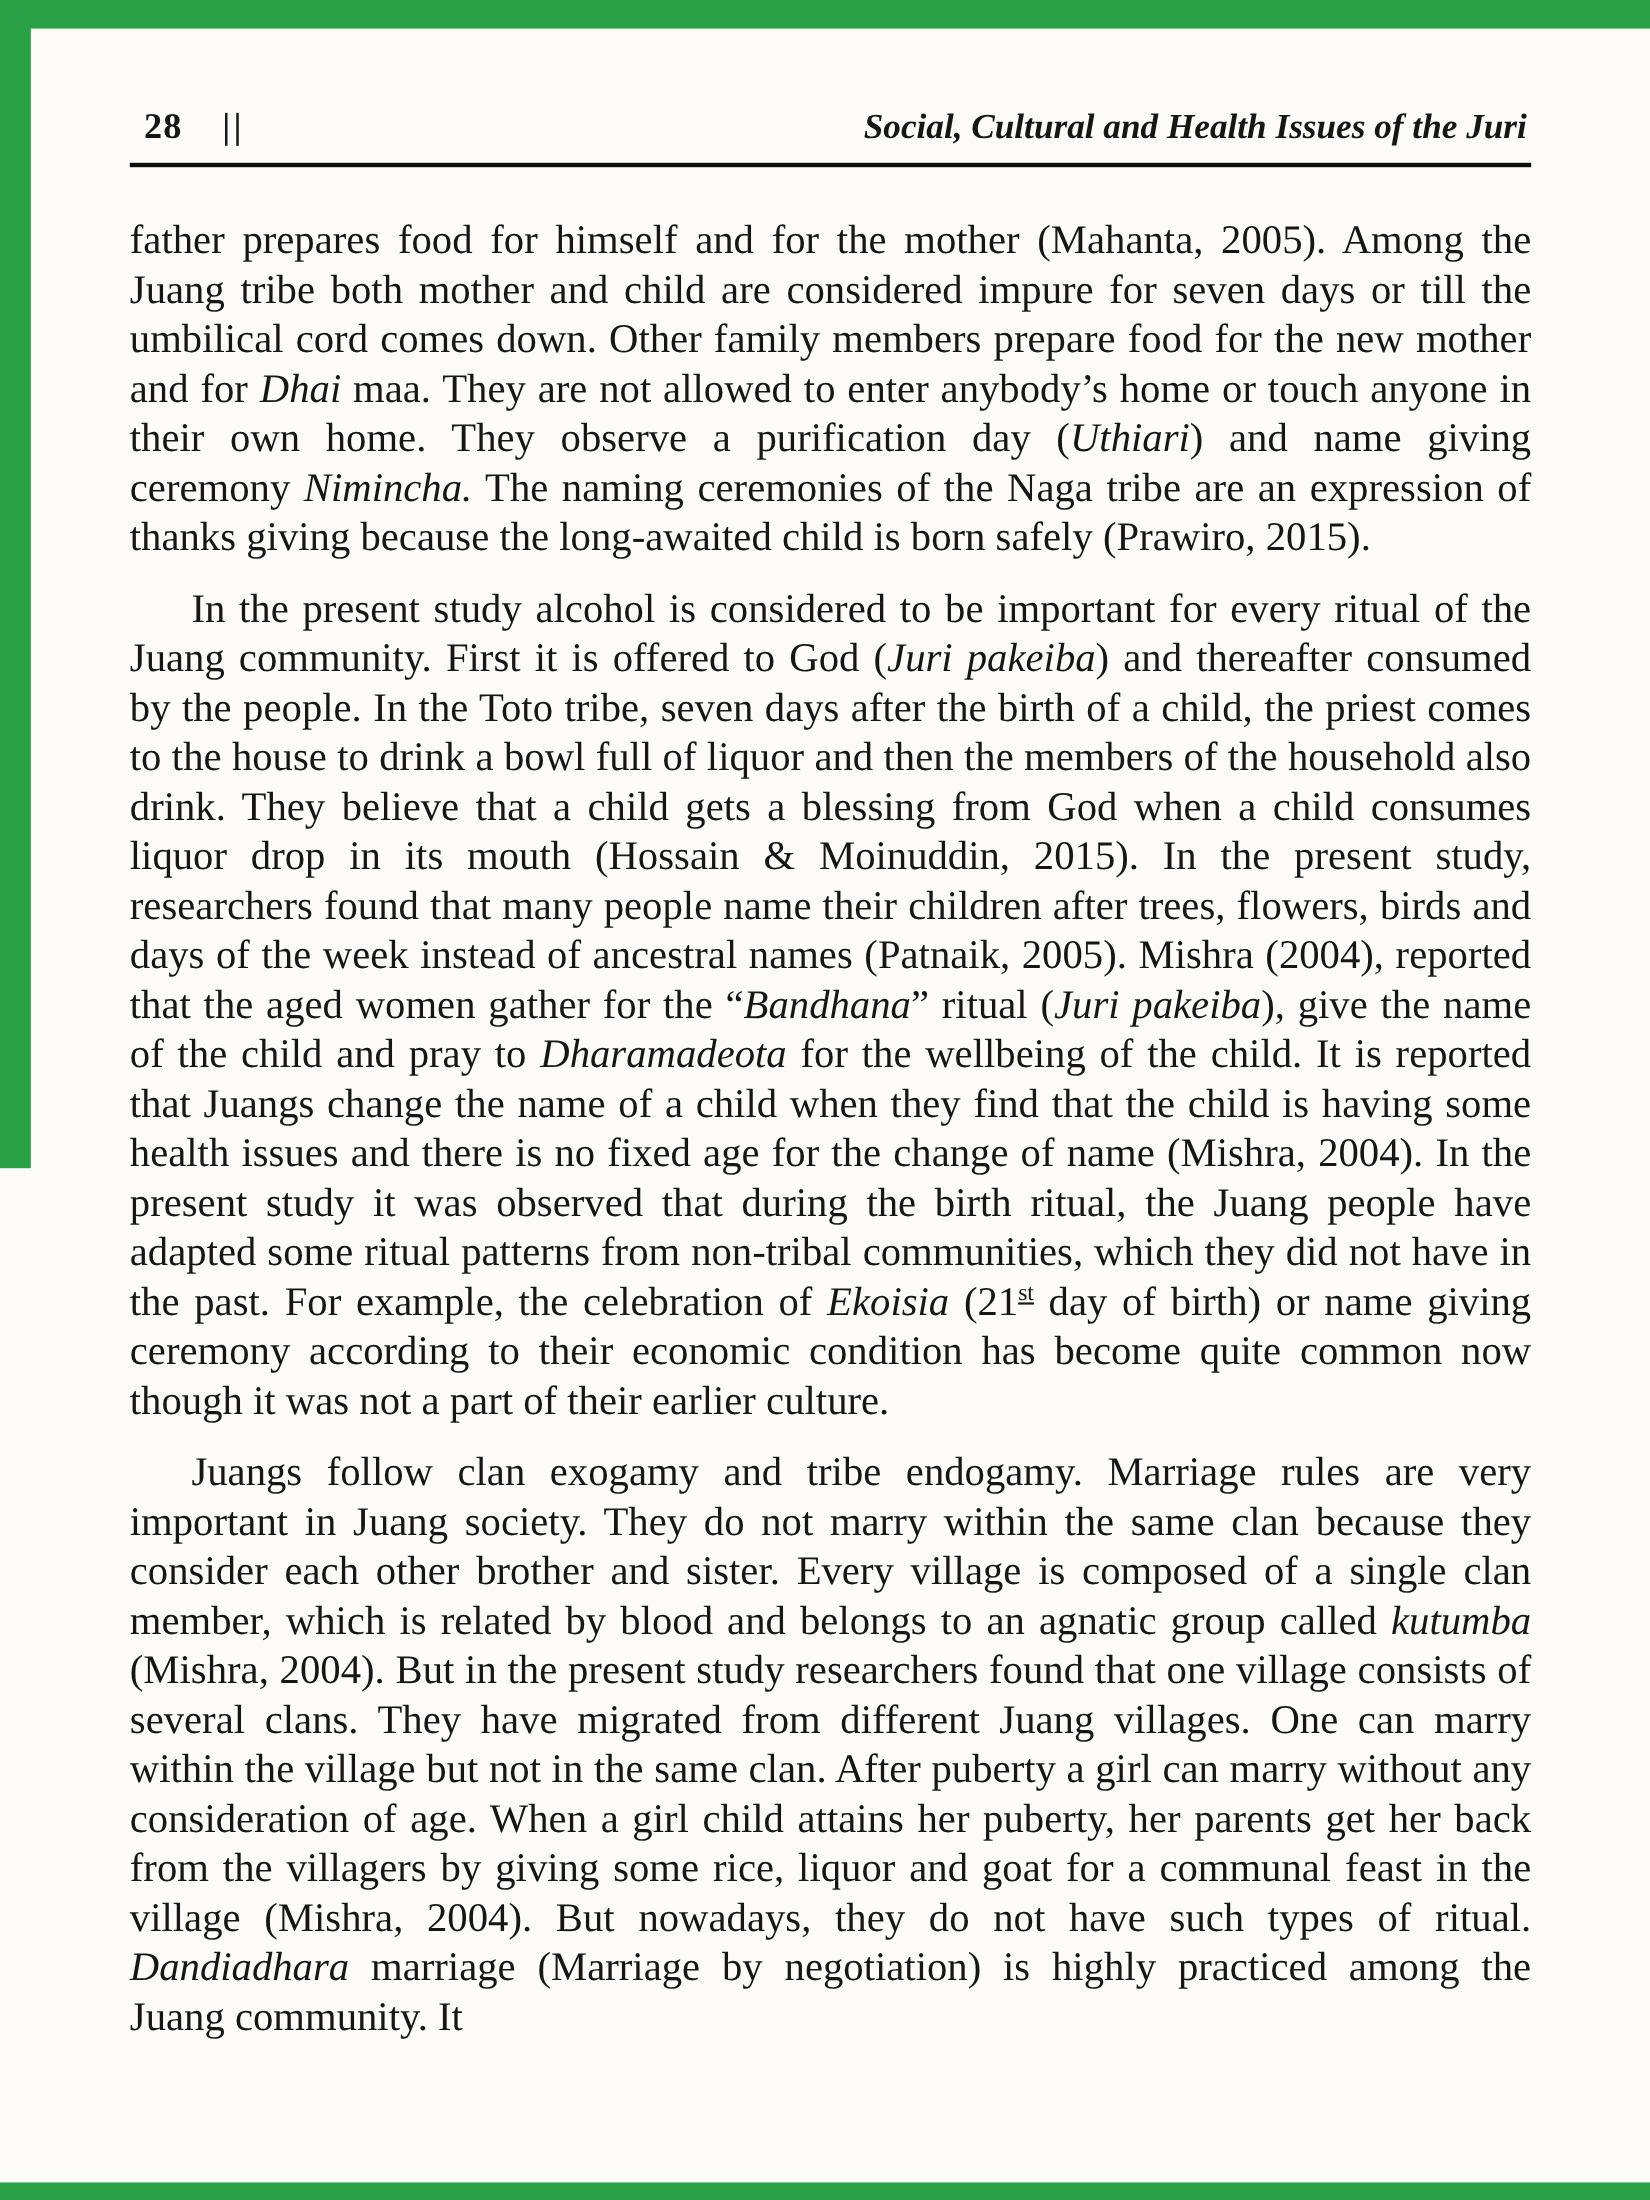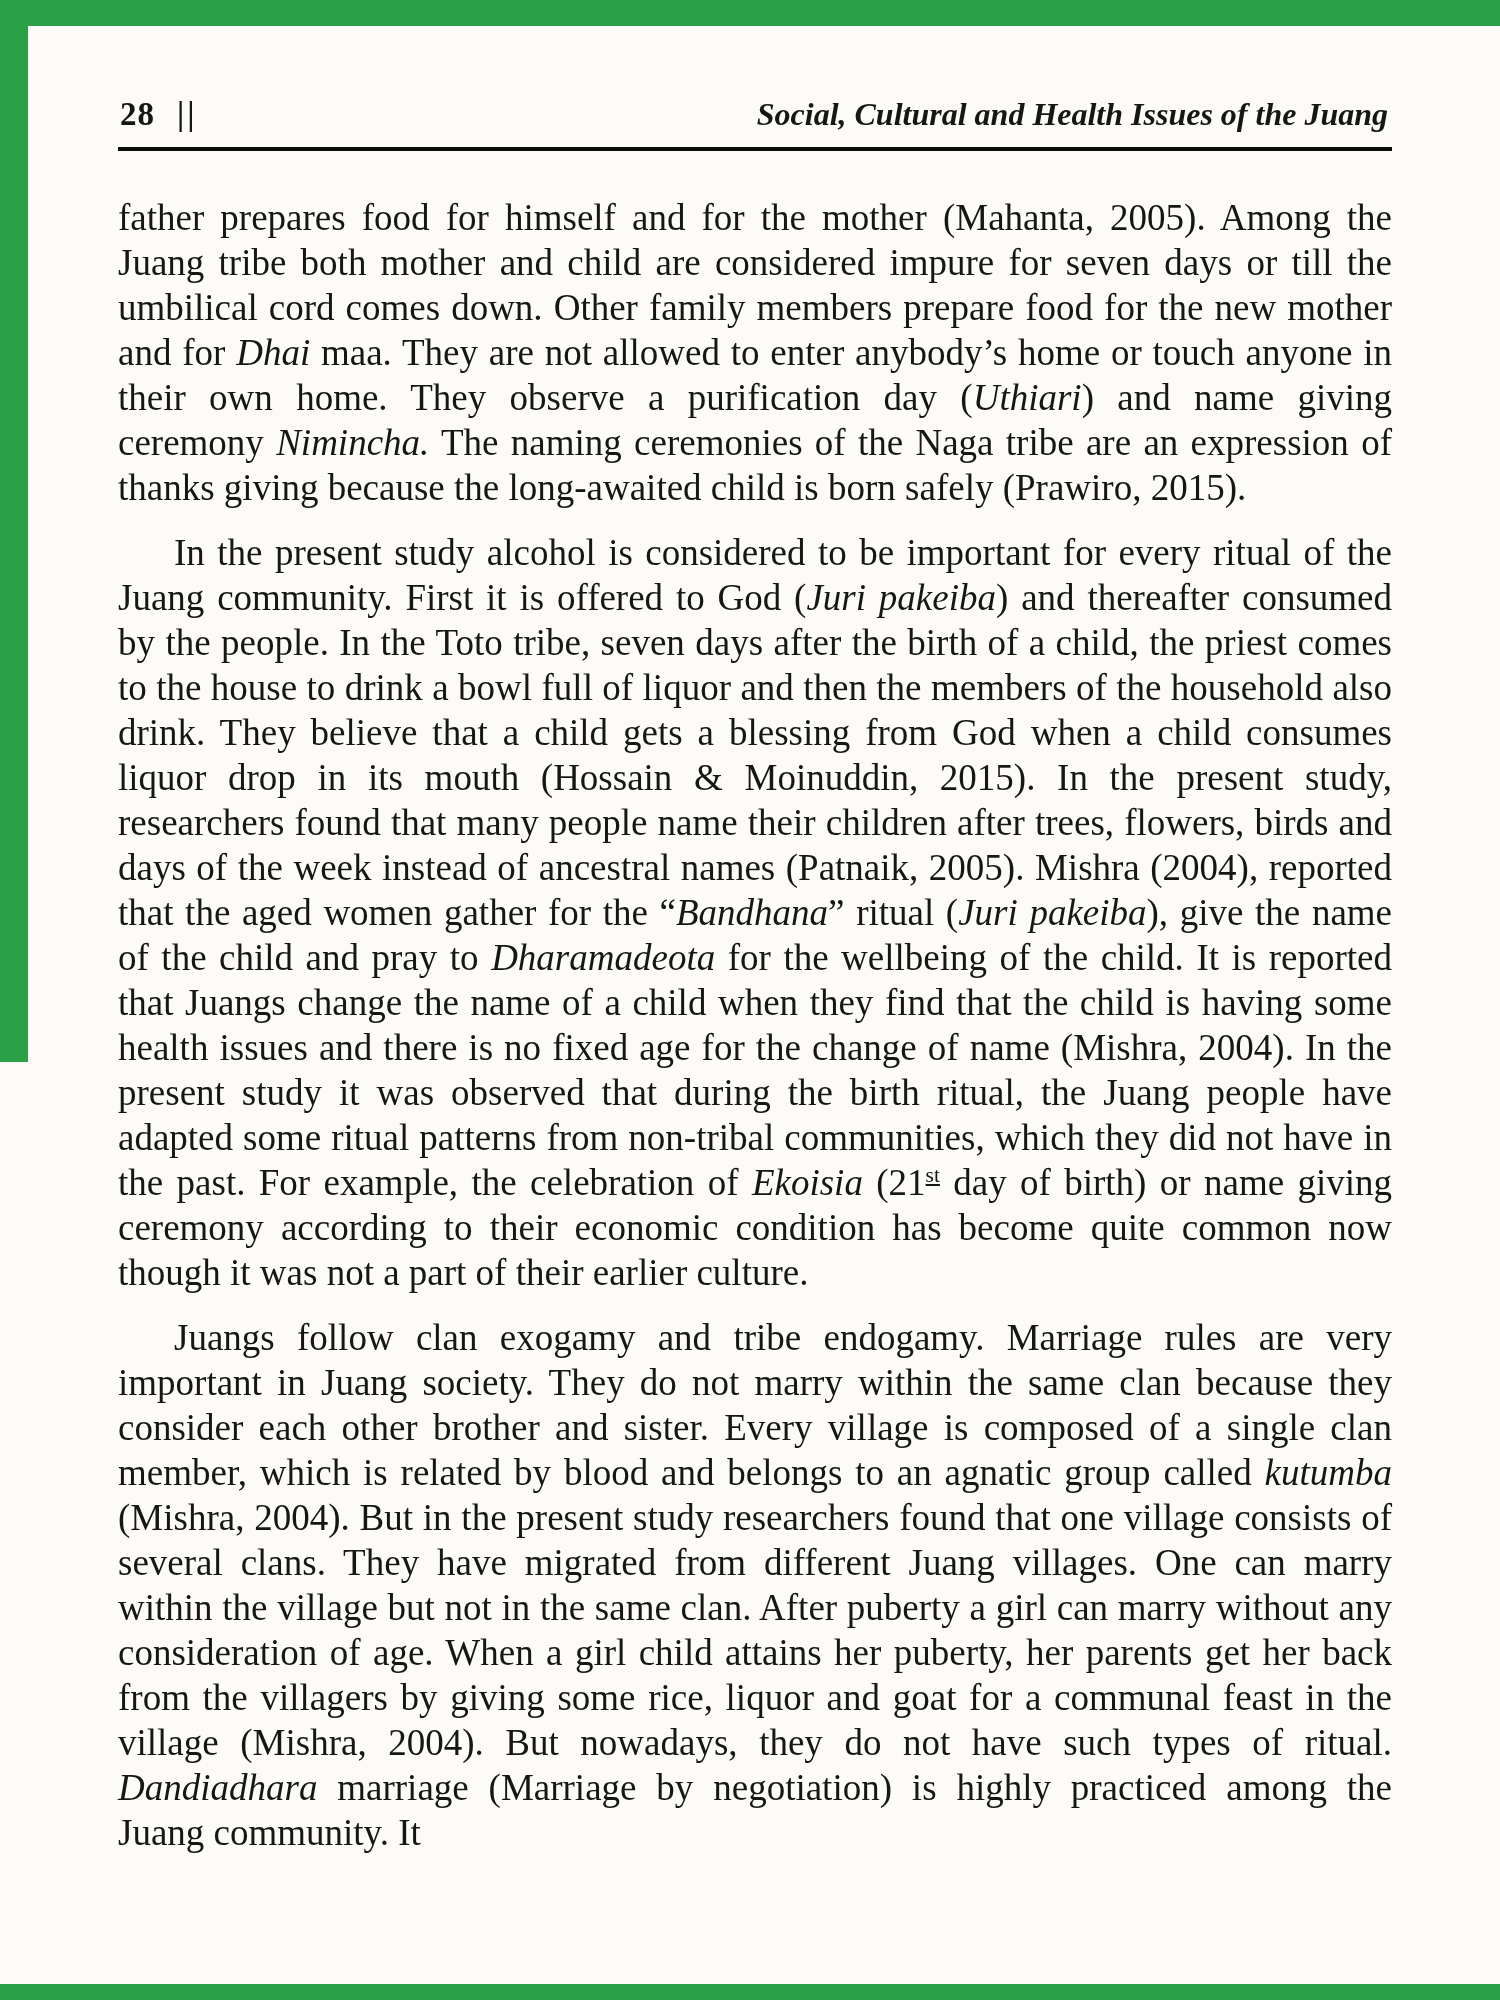--- a/index.html
+++ b/index.html
@@ -32,22 +32,23 @@
     display:flex;
     justify-content:space-between;
     align-items:baseline;
     padding:0 4px 14px 2px;
   }
   .header-left{
     font-size:33px;
     font-weight:bold;
     letter-spacing:1px;
     display:flex;
-    gap:22px;
+    gap:36px;
     align-items:baseline;
+    margin-left:11px;
   }
   .pagenum{font-weight:bold;}
   .pipes{font-weight:bold;letter-spacing:3px;}
   .header-title{
     font-size:32px;
     font-style:italic;
     font-weight:bold;
     text-align:right;
   }
   .rule{
@@ -71,21 +72,21 @@
 <div class="edge edge-top"></div>
 <div class="edge edge-left"></div>
 <div class="edge edge-bottom"></div>
 
 <div class="content">
   <div class="header">
     <div class="header-left">
       <span class="pagenum">28</span>
       <span class="pipes">||</span>
     </div>
-    <div class="header-title">Social, Cultural and Health Issues of the Juang</div>
+    <div class="header-title">Social, Cultural and Health Issues of the Juri</div>
   </div>
   <hr class="rule">
   <div class="body-text">
       <p class="para"><span>father prepares food for himself and for the mother (Mahanta, 2005). Among the Juang tribe both mother and child are considered impure for seven days or till the umbilical cord comes down. Other family members prepare food for the new mother and for </span><em>Dhai</em><span> maa. They are not allowed to enter anybody’s home or touch anyone in their own home. They observe a purification day (</span><em>Uthiari</em><span>) and name giving ceremony </span><em>Nimincha.</em><span> The naming ceremonies of the Naga tribe are an expression of thanks giving because the long-awaited child is born safely (Prawiro, 2015).</span></p>
       <p class="para indent"><span>In the present study alcohol is considered to be important for every ritual of the Juang community. First it is offered to God (</span><em>Juri pakeiba</em><span>) and thereafter consumed by the people. In the Toto tribe, seven days after the birth of a child, the priest comes to the house to drink a bowl full of liquor and then the members of the household also drink. They believe that a child gets a blessing from God when a child consumes liquor drop in its mouth (Hossain &amp; Moinuddin, 2015). In the present study, researchers found that many people name their children after trees, flowers, birds and days of the week instead of ancestral names (Patnaik, 2005). Mishra (2004), reported that the aged women gather for the “</span><em>Bandhana</em><span>” ritual (</span><em>Juri pakeiba</em><span>), give the name of the child and pray to </span><em>Dharamadeota</em><span> for the wellbeing of the child. It is reported that Juangs change the name of a child when they find that the child is having some health issues and there is no fixed age for the change of name (Mishra, 2004). In the present study it was observed that during the birth ritual, the Juang people have adapted some ritual patterns from non-tribal communities, which they did not have in the past. For example, the celebration of </span><em>Ekoisia</em><span> (21</span><sup>st</sup><span> day of birth) or name giving ceremony according to their economic condition has become quite common now though it was not a part of their earlier culture.</span></p>
       <p class="para indent"><span>Juangs follow clan exogamy and tribe endogamy. Marriage rules are very important in Juang society. They do not marry within the same clan because they consider each other brother and sister. Every village is composed of a single clan member, which is related by blood and belongs to an agnatic group called </span><em>kutumba</em><span> (Mishra, 2004). But in the present study researchers found that one village consists of several clans. They have migrated from different Juang villages. One can marry within the village but not in the same clan. After puberty a girl can marry without any consideration of age. When a girl child attains her puberty, her parents get her back from the villagers by giving some rice, liquor and goat for a communal feast in the village (Mishra, 2004). But nowadays, they do not have such types of ritual. </span><em>Dandiadhara</em><span> marriage (Marriage by negotiation) is highly practiced among the Juang community. It</span></p>
     </div>
 </div>
 
 </body></html>

